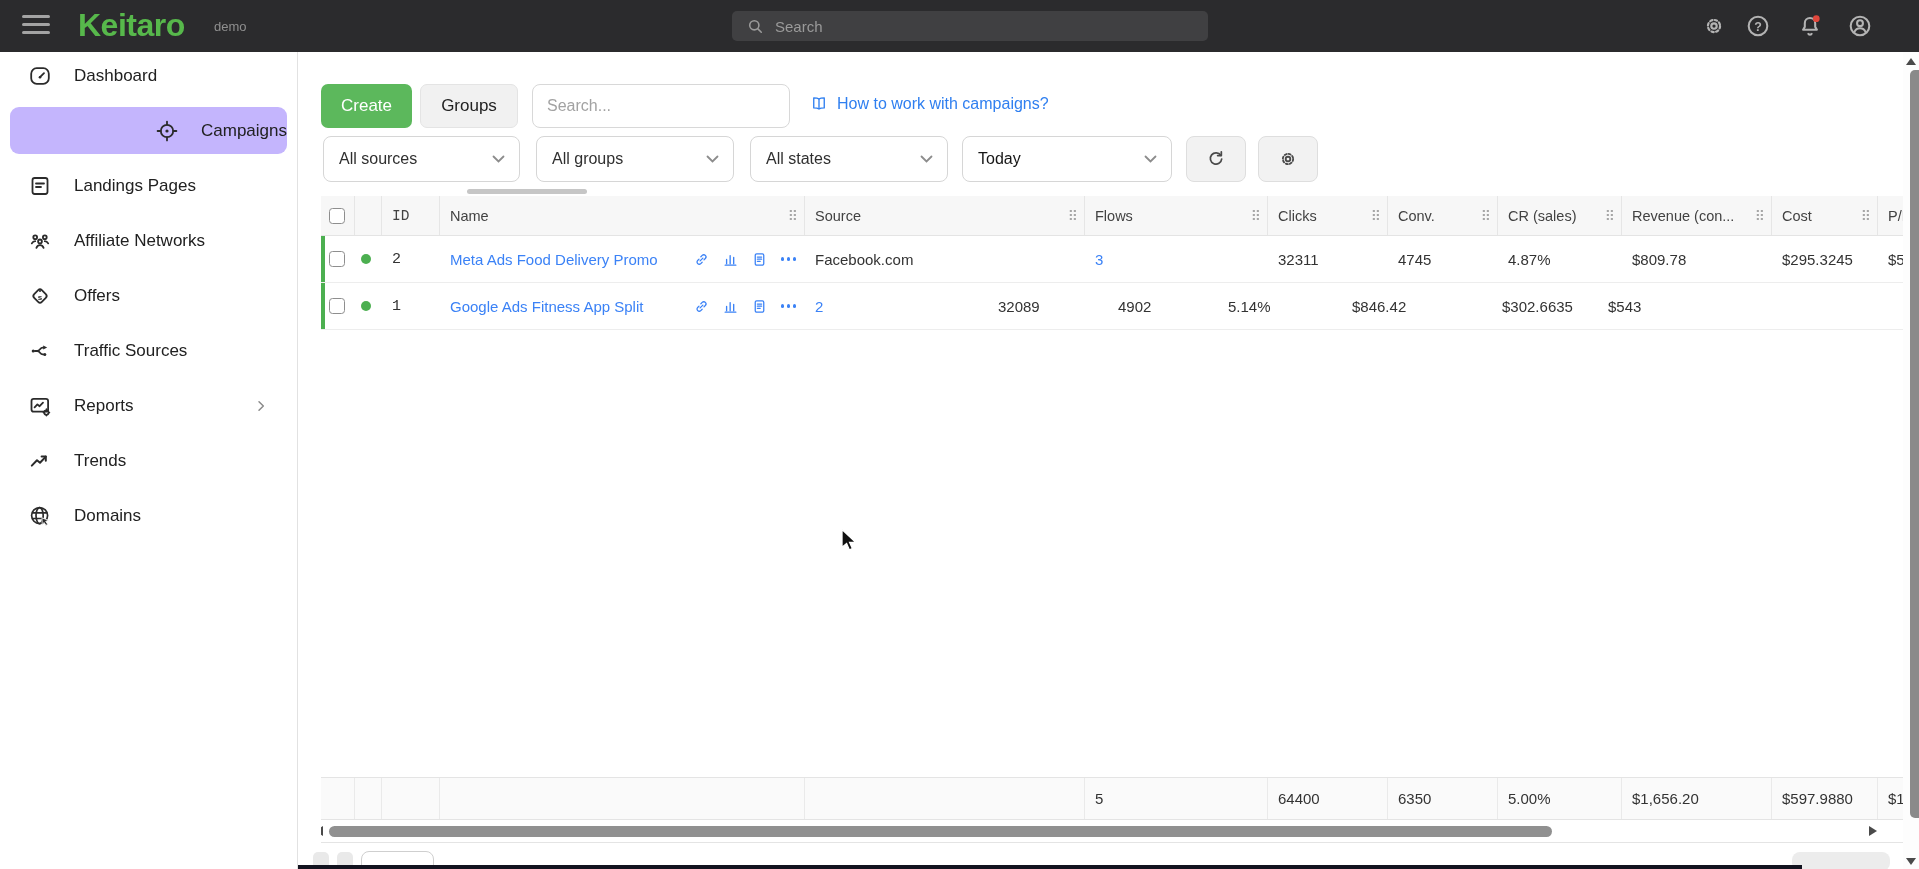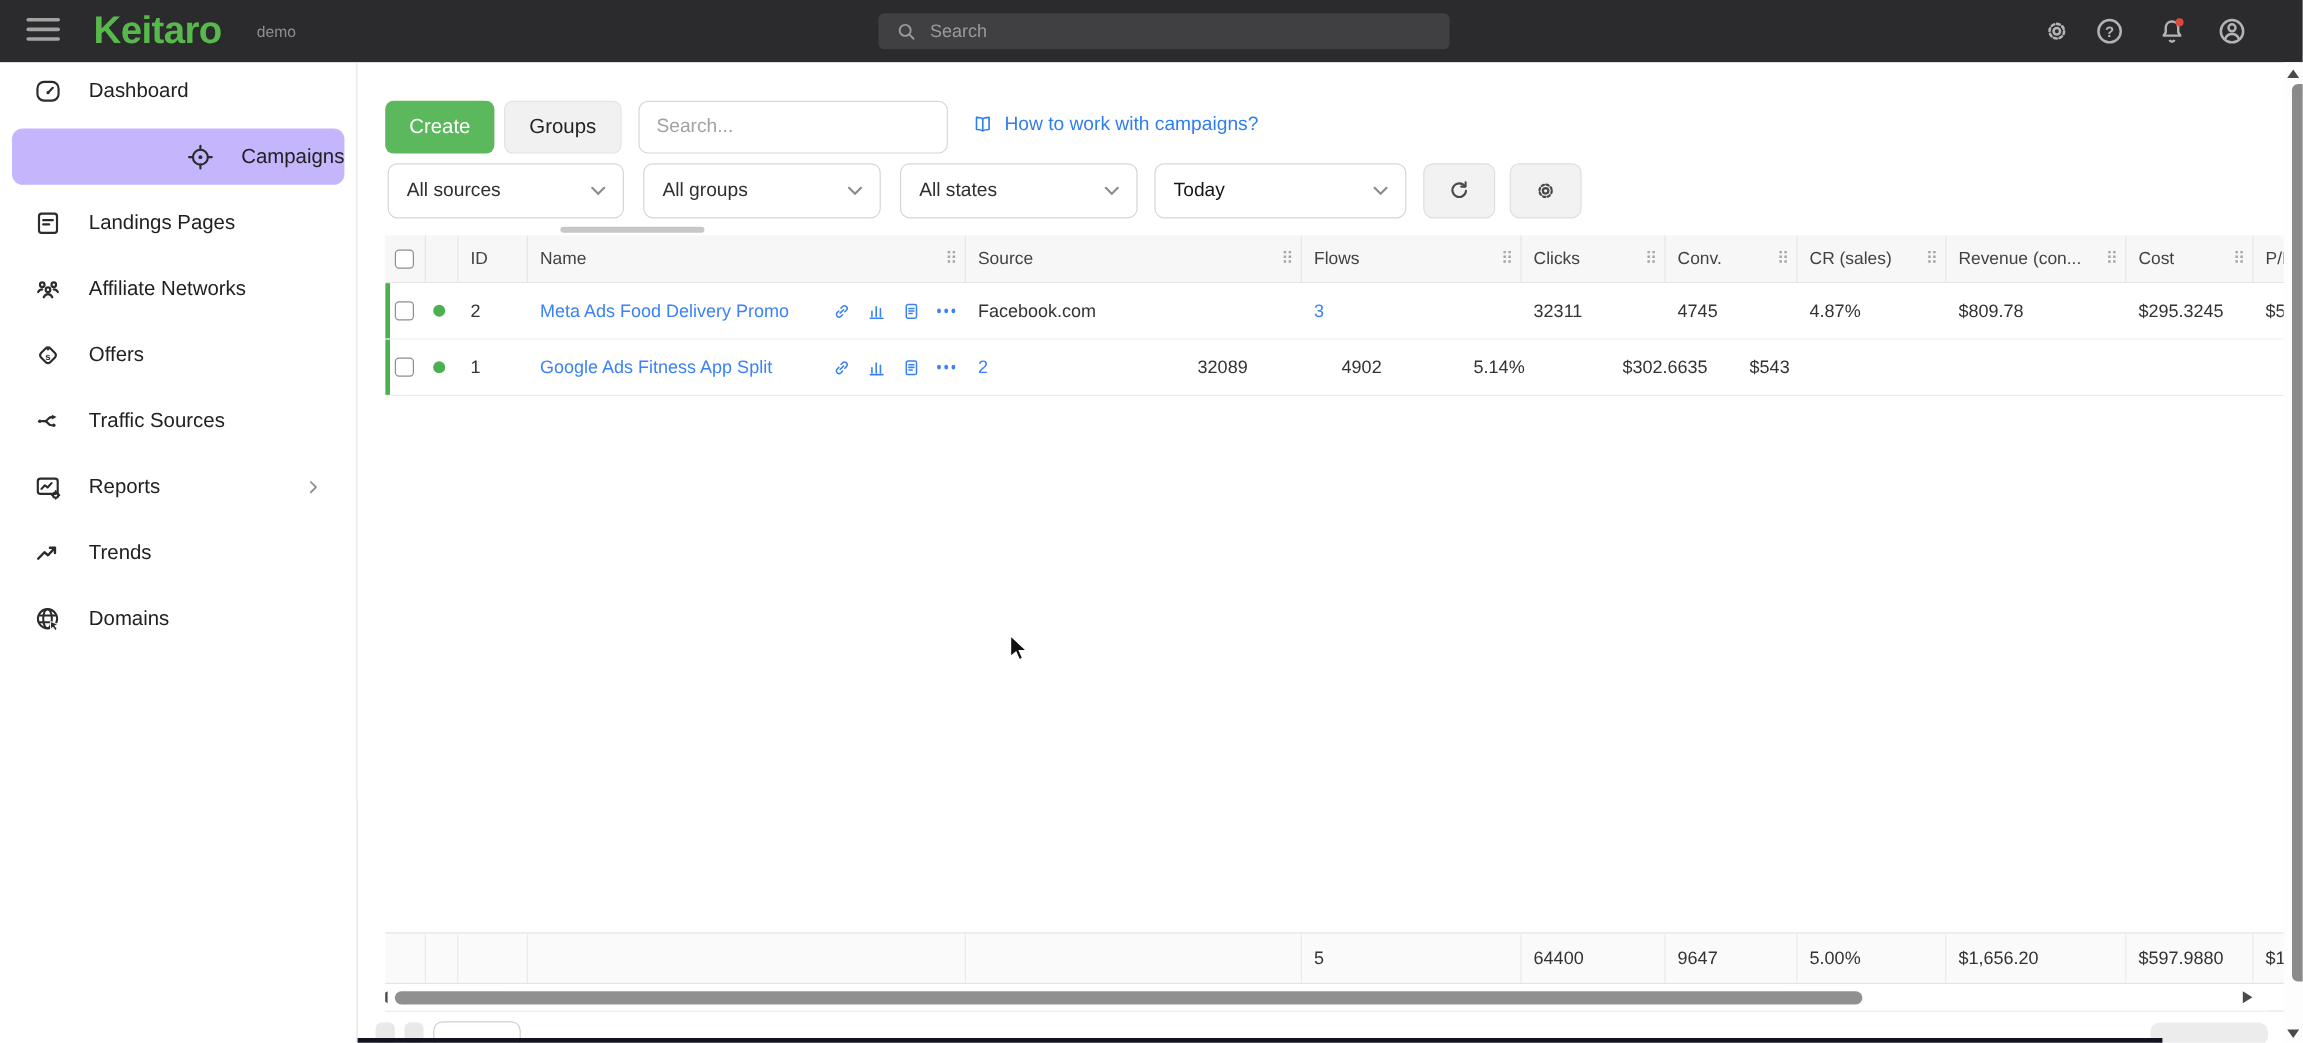--- a/index.html
+++ b/index.html
@@ -49,21 +49,21 @@
   .table { position:absolute; left:23px; top:144px; width:1590px; height:647px; overflow:hidden; border-bottom:1px solid #e4e4e4; }
   .trow { display:flex; width:1600px; }
   .thead { height:40px; background:#f7f7f7; border-bottom:1px solid #e4e4e4; }
   .thead .cell { border-right:1px solid #e6e6e6; font-size:14.5px; color:#424242; cursor:pointer; }
   .tdata { height:47px; border-bottom:1px solid #ededed; position:relative; background:#fff; }
   .totals { position:absolute; left:0; top:581px; height:43px; background:#fafafa; border-top:1px solid #e4e4e4; border-bottom:1px solid #e4e4e4; }
   .totals .cell { border-right:1px solid #eaeaea; }
   .cell { display:flex; align-items:center; padding-left:10px; font-size:15px; color:#333; flex:0 0 auto; }
   .c-check{width:34px; padding-left:8px;}
   .c-status{width:27px; padding-left:6px;}
-  .c-id{width:58px;}
+  .c-id{width:58px;font-family:Liberation Mono, monospace;}
   .c-name{width:365px;}
   .c-source{width:280px;}
   .c-flows{width:183px;}
   .c-clicks{width:120px;}
   .c-conv{width:110px;}
   .c-cr{width:124px;}
   .c-rev{width:150px;}
   .c-cost{width:106px;}
   .c-pl{width:120px; border-right:none !important;}
   .grip { margin-left:auto; margin-right:6px; color:#a6a6a6; font-size:14px; cursor:grab; font-family:"DejaVu Sans", sans-serif; }
@@ -483,20 +483,23 @@
         </div>
       <div class="cell c-clicks">
           <span>32089</span>
         </div>
       <div class="cell c-conv">
           <span>4902</span>
         </div>
       <div class="cell c-cr">
           <span>5.14%</span>
         </div>
+      <div class="cell c-rev">
+          <span>$846.42</span>
+        </div>
       <div class="cell c-cost">
           <span>$302.6635</span>
         </div>
       <div class="cell c-pl">
           <span>$543</span>
         </div>
     </div>
 
     <div class="trow totals">
       <div class="cell c-check"></div>
@@ -504,21 +507,21 @@
       <div class="cell c-id"></div>
       <div class="cell c-name"></div>
       <div class="cell c-source"></div>
       <div class="cell c-flows">
           <span>5</span>
         </div>
       <div class="cell c-clicks">
           <span>64400</span>
         </div>
       <div class="cell c-conv">
-          <span>9647</span>
+          <span>6350</span>
         </div>
       <div class="cell c-cr">
           <span>5.00%</span>
         </div>
       <div class="cell c-rev">
           <span>$1,656.20</span>
         </div>
       <div class="cell c-cost">
           <span>$597.9880</span>
         </div>

